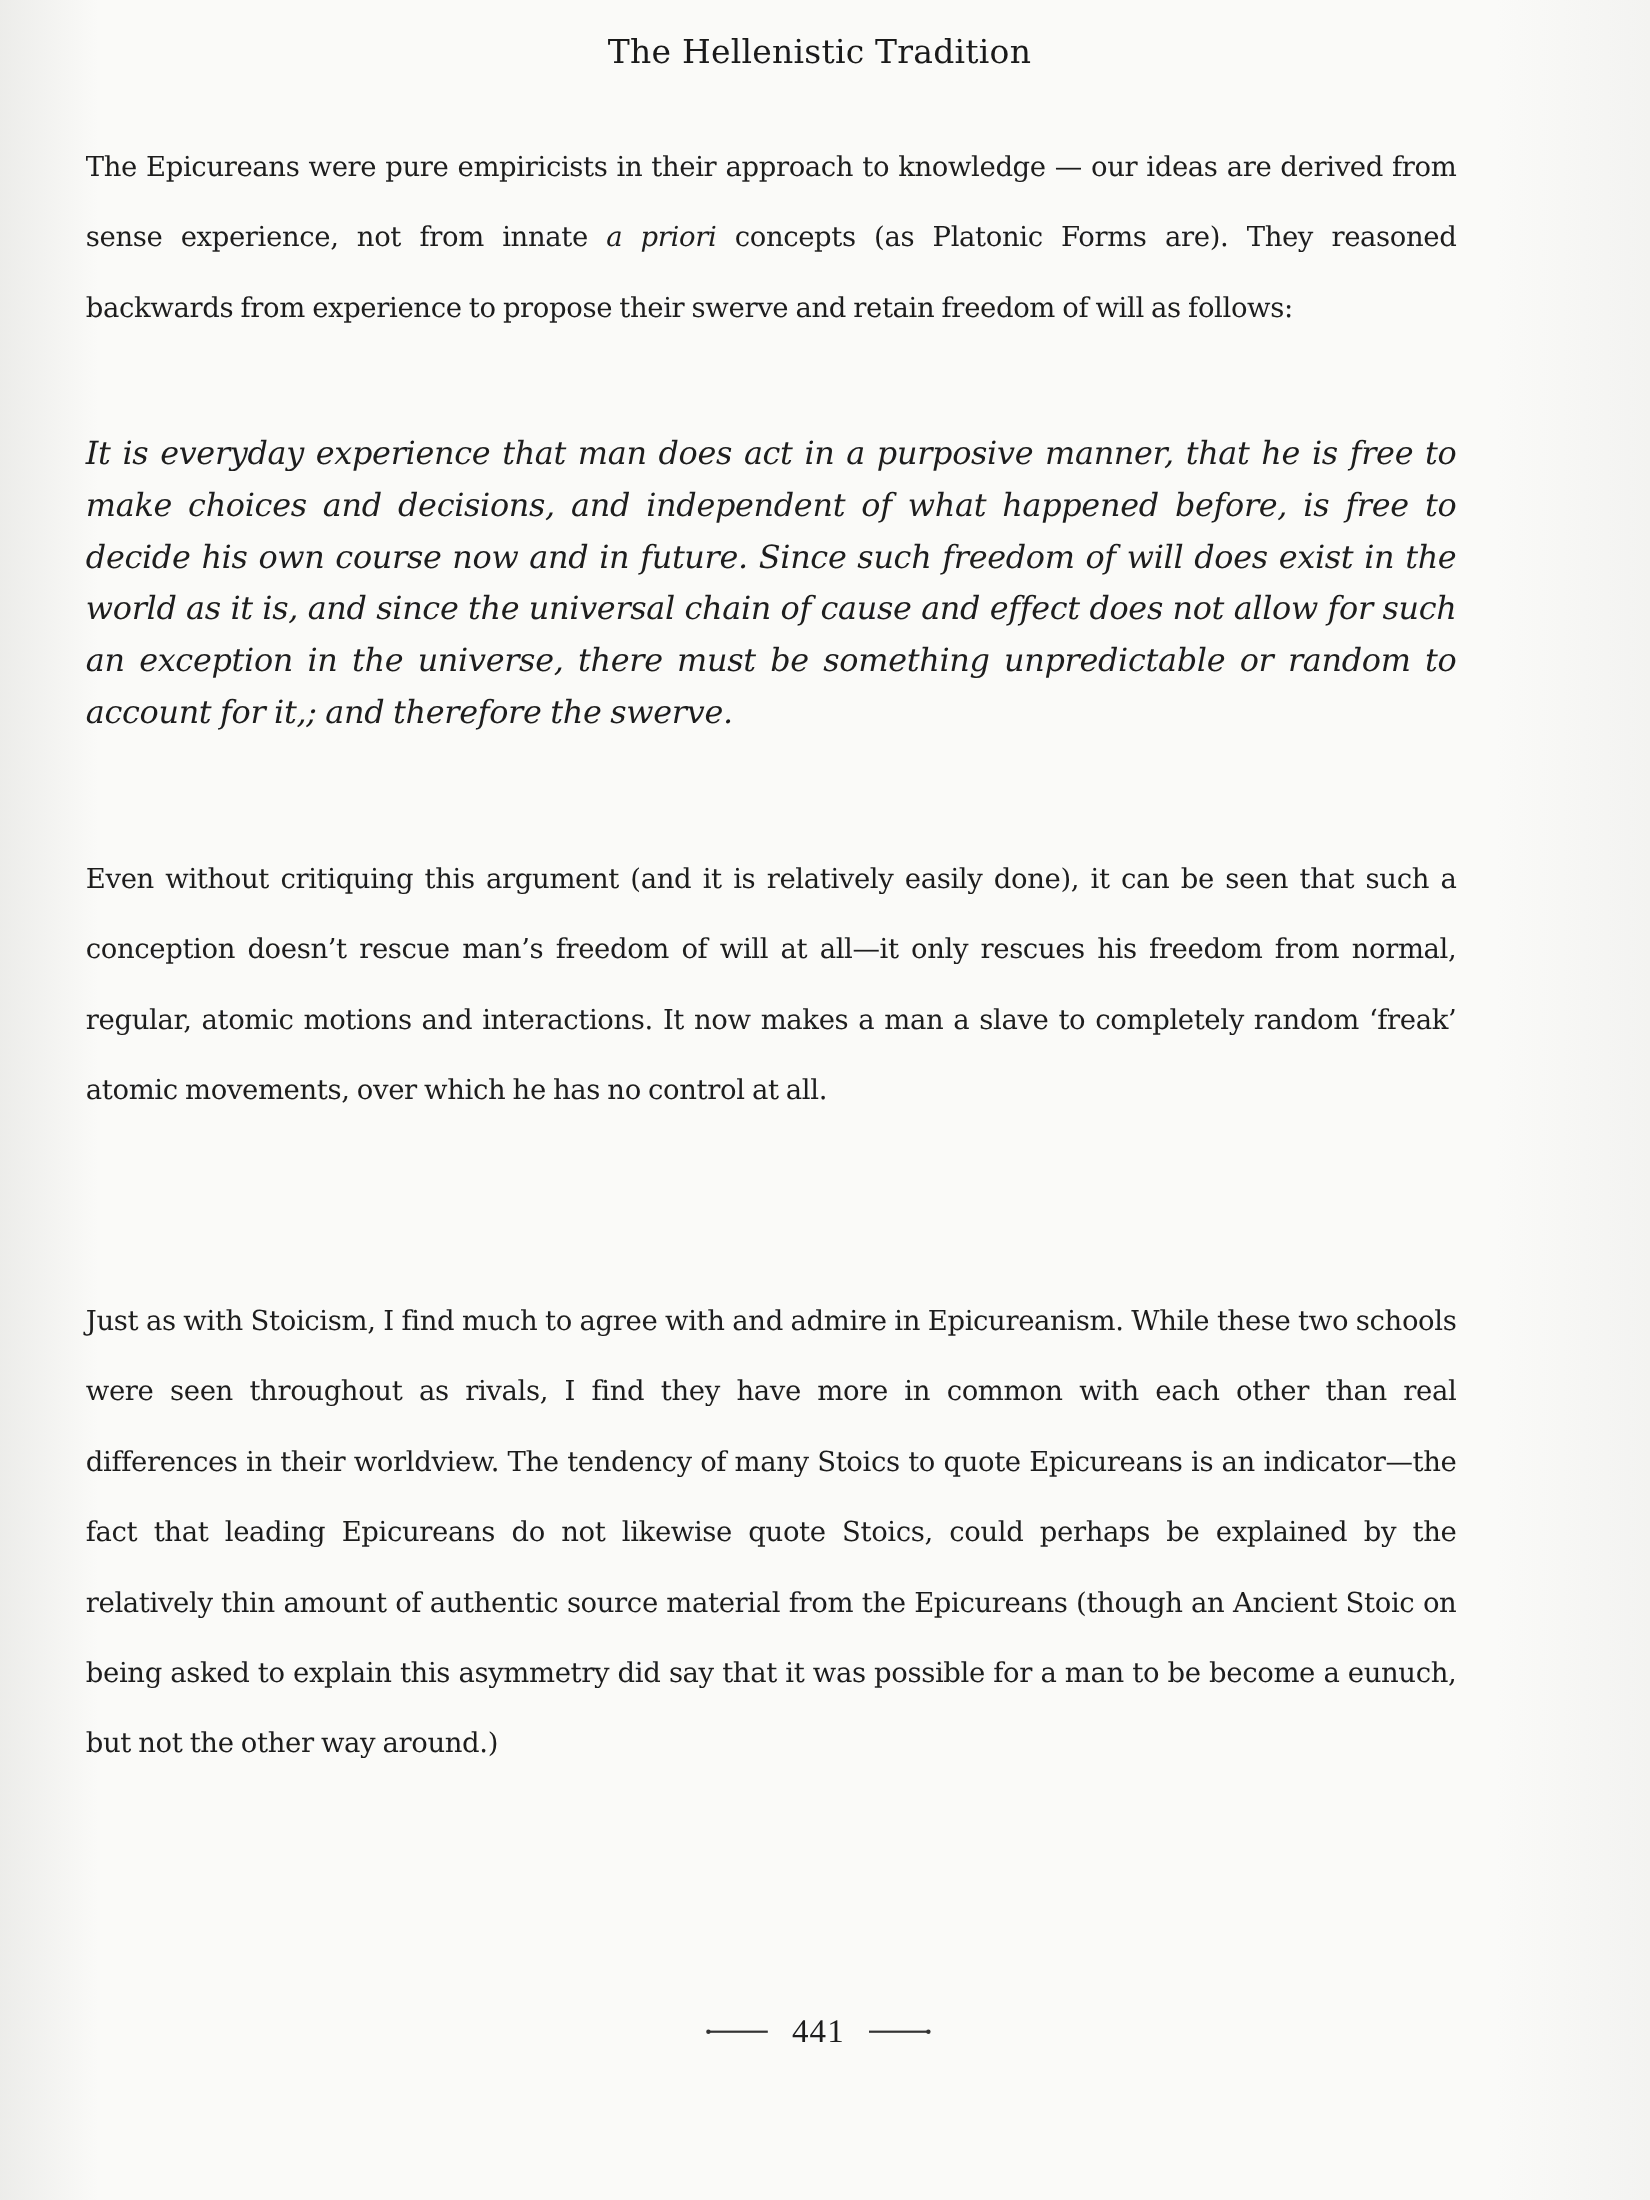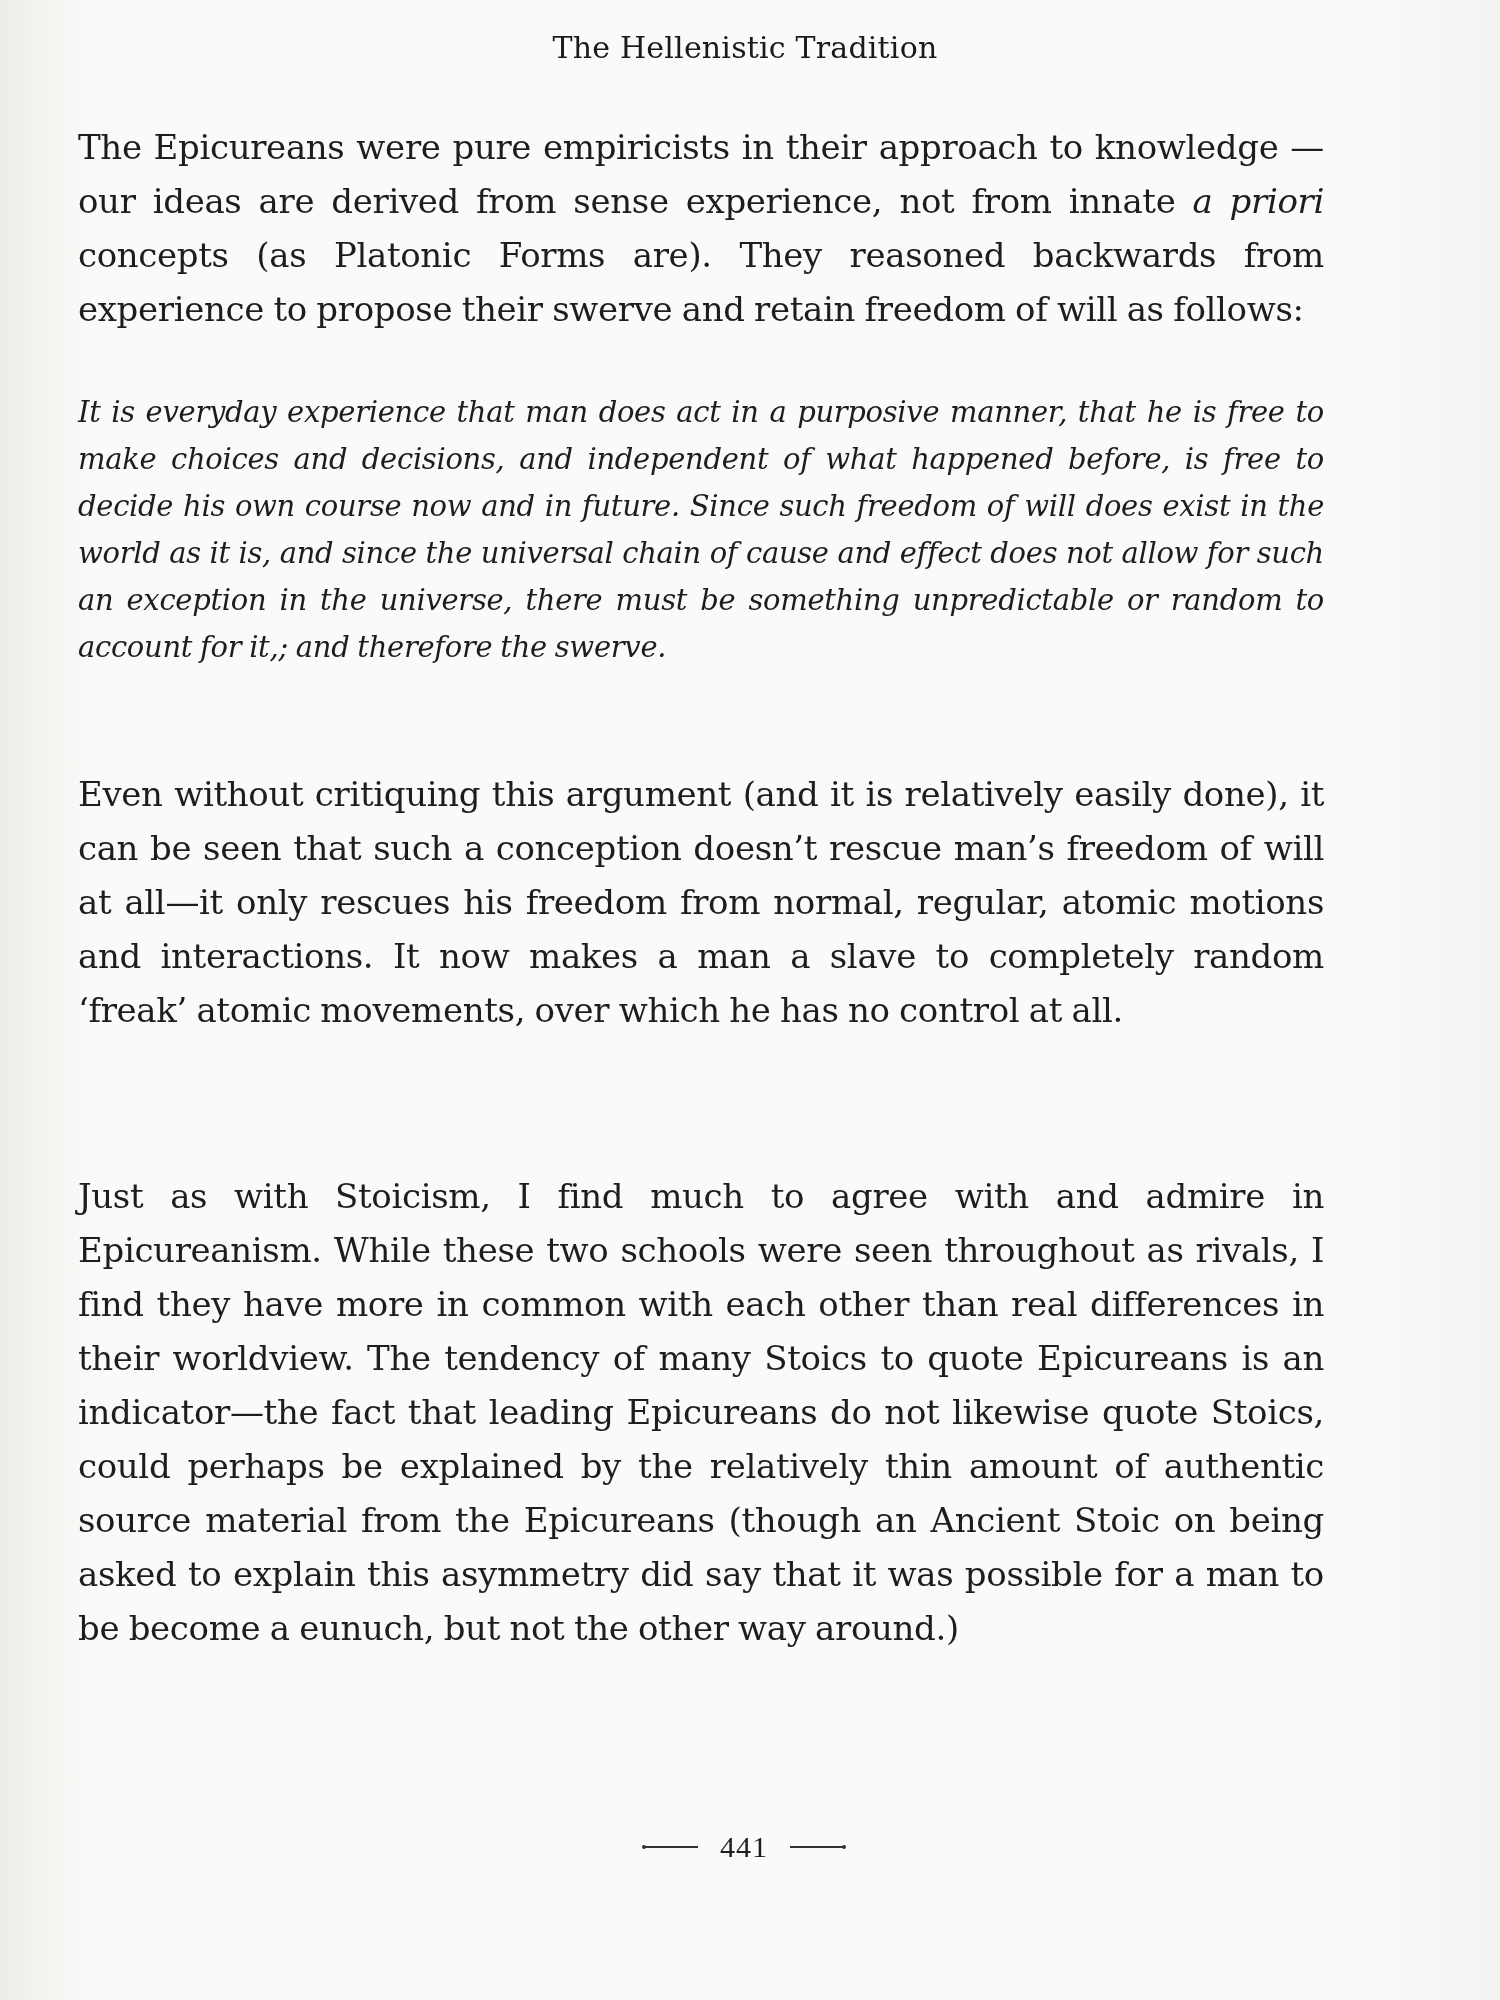--- a/index.html
+++ b/index.html
@@ -32,22 +32,22 @@
       text-align: center;
       font-size: 30px;
       letter-spacing: 0.2px;
       color: #1a1a1a;
       margin-left: -5px;
     }
     .body-text {
       position: absolute;
       left: 78px;
       width: 1246px;
-      font-size: 34px;
-      line-height: 54px;
+      font-size: 25px;
+      line-height: 64px;
       text-align: justify;
       letter-spacing: -0.35px;
       word-spacing: -1px;
     }
     .body-text p {
       margin: 0;
     }
     .p1 { top: 120px; }
     .quote {
       top: 389px;

